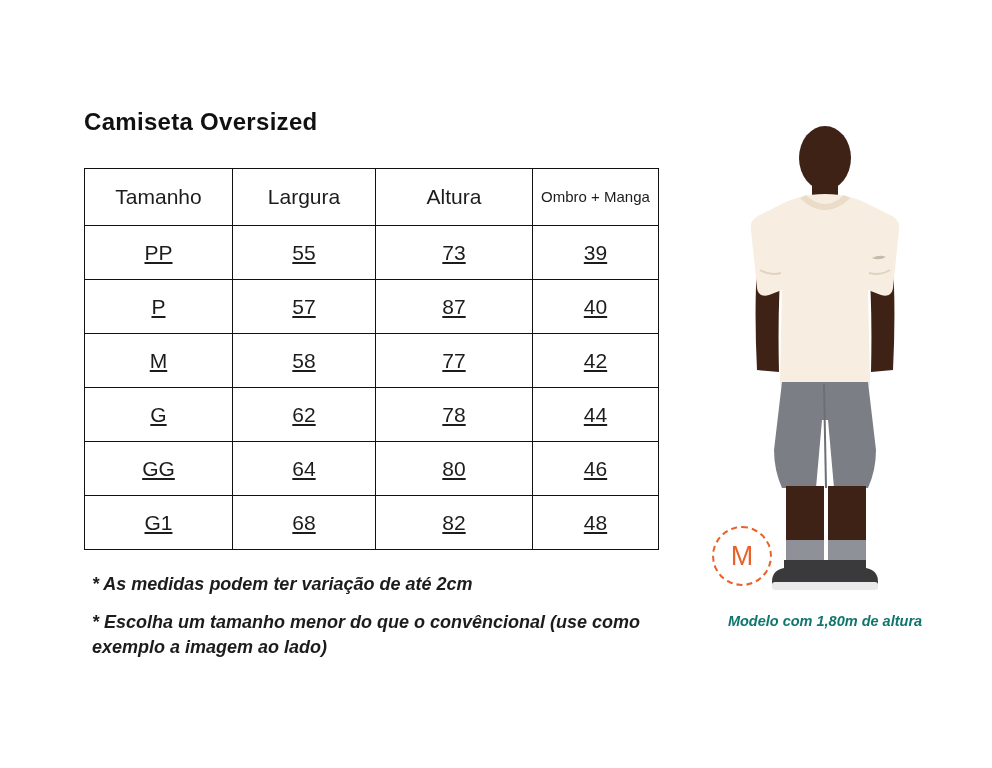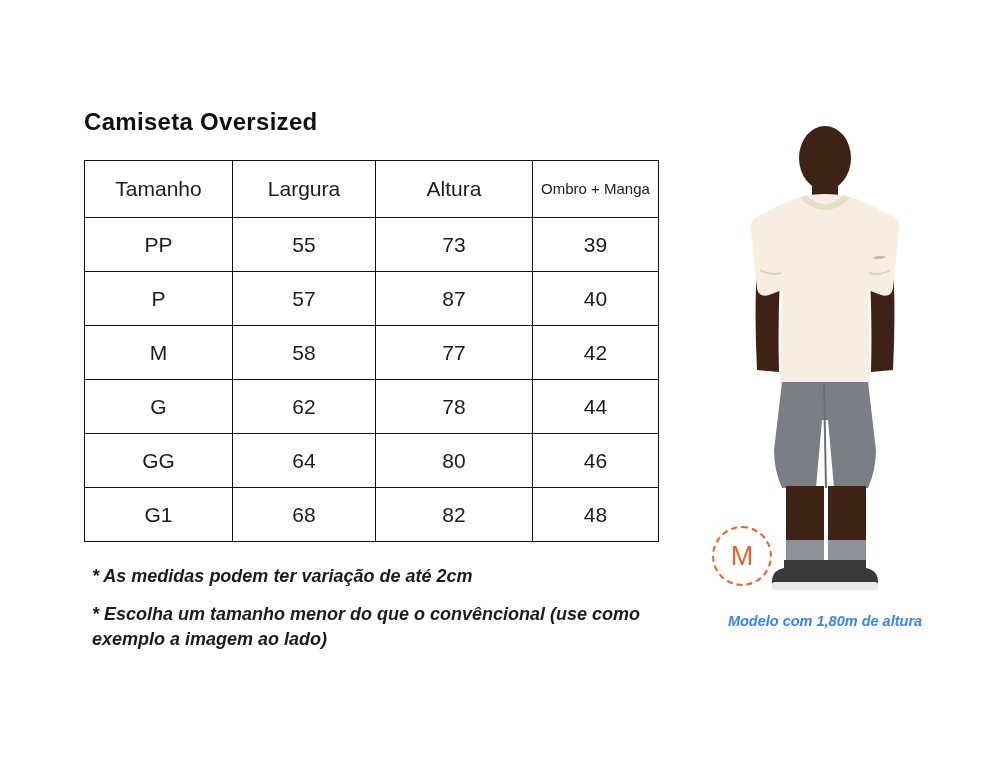--- a/index.html
+++ b/index.html
@@ -25,21 +25,21 @@
   .left-col {
     position: absolute;
     left: 84px;
     top: 108px;
     width: 574px;
   }
   .title {
     font-size: 24px;
     font-weight: bold;
     letter-spacing: 0.3px;
-    margin: 0 0 24px 0;
+    margin: 0 0 32px 0;
     color: #111111;
   }
   table.size-table {
     border-collapse: collapse;
     width: 574px;
     table-layout: fixed;
   }
   table.size-table th,
   table.size-table td {
     border: 1px solid #111111;
@@ -54,20 +54,21 @@
     font-size: 21px;
     padding: 2px 4px;
   }
   table.size-table th.small {
     font-size: 15px;
     line-height: 1.15;
   }
   table.size-table td {
     height: 51px;
     font-size: 21px;
+    text-decoration: underline;
   }
   table.size-table col.c0 { width: 148px; }
   table.size-table col.c1 { width: 143px; }
   table.size-table col.c2 { width: 157px; }
   table.size-table col.c3 { width: 126px; }
 
   .notes {
     margin-top: 22px;
     padding-left: 8px;
   }
@@ -128,21 +129,21 @@
   .ref-title {
     font-size: 15.5px;
     font-weight: bold;
     color: #1c1c1c;
     margin-bottom: 4px;
   }
   .ref-line {
     font-size: 14.5px;
     font-style: italic;
     font-weight: bold;
-    color: #3b82f6;
+    color: #0f766e;
     line-height: 1.35;
   }
 </style>
 </head>
 <body>
 
 <div class="page">
 
   <div class="left-col">
 

